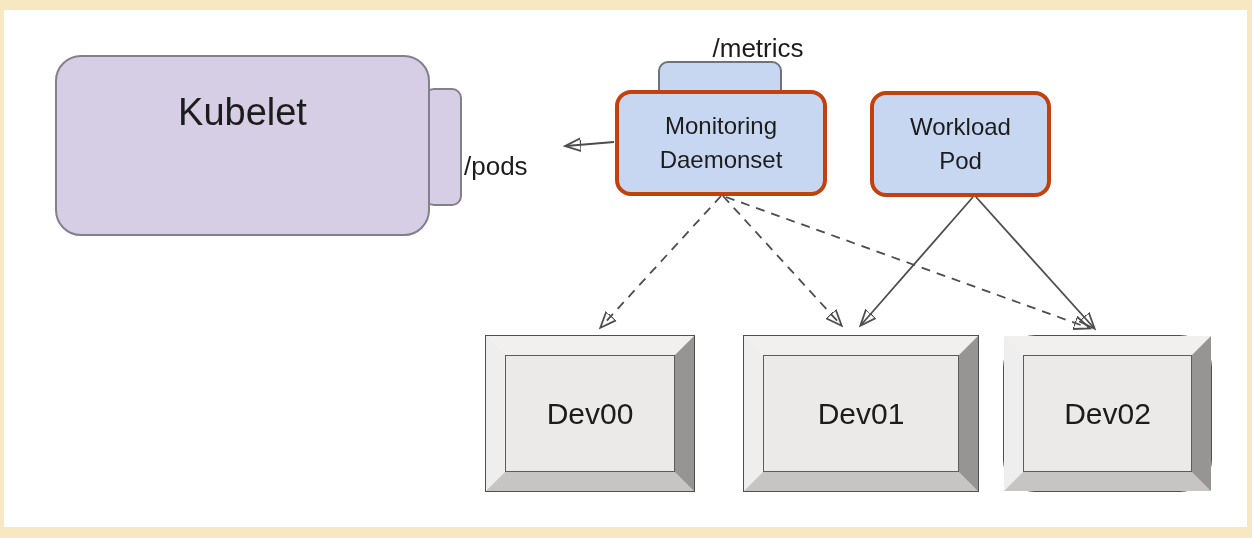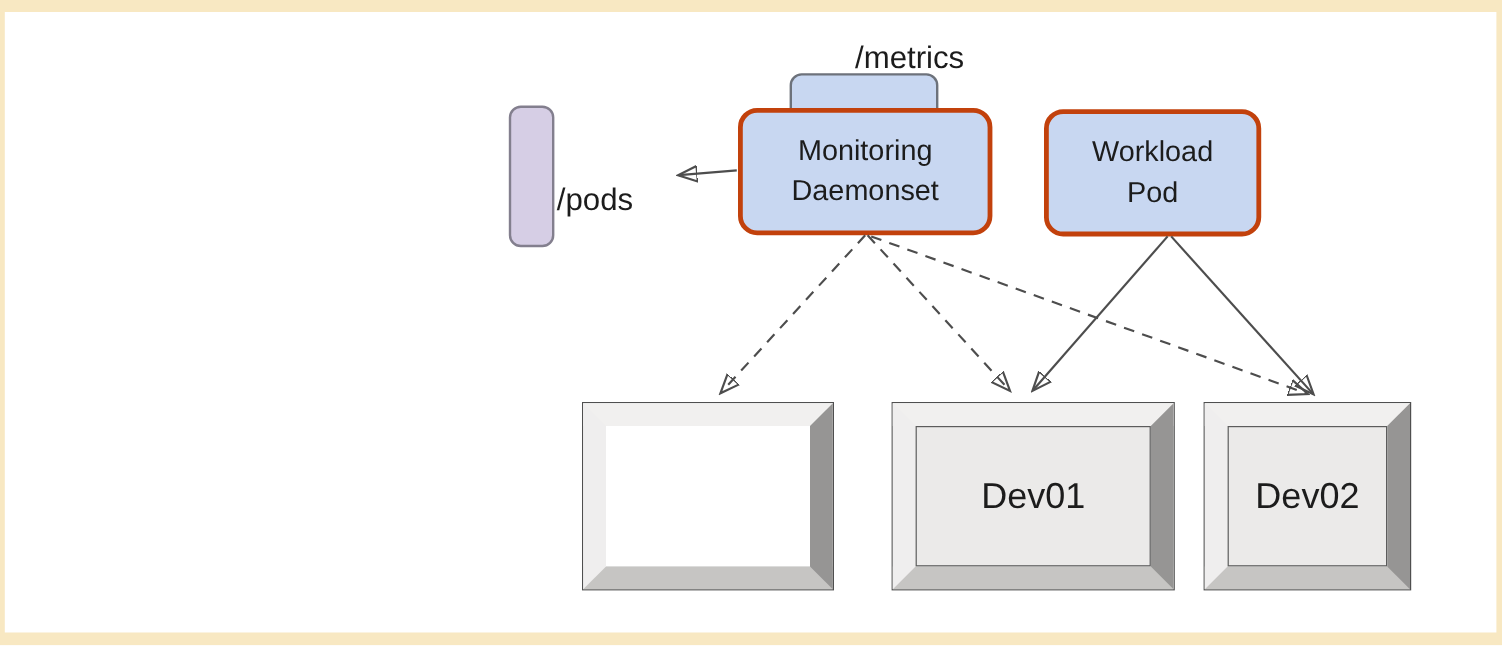--- a/index.html
+++ b/index.html
@@ -74,49 +74,51 @@
   }
   .dev .face{
     position:absolute;left:19px;top:19px;right:19px;bottom:19px;
     background:#ebeae9;border:1px solid #5c5c5c;
     box-sizing:border-box;
     display:flex;align-items:center;justify-content:center;
     font-size:30px;
   }
   #dev00{left:485px;top:335px;}
   #dev01{left:743px;top:335px;width:236px;}
-  #dev02{left:1003px;top:335px;width:173px;}
+  #dev02{left:1003px;top:335px;width:209px;border-radius:32px;}
   
   #edges{
     position:absolute;left:0;top:0;width:1252px;height:538px;
     z-index:4;pointer-events:none;
   }
   #edges path{fill:none;stroke:#4d4d4d;stroke-width:1.8;}
   #edges path.dashed{stroke-dasharray:9 7;}
 </style>
 </head>
 <body>
 
 <div id="stage">
 
   <div id="kubelet-tab"></div>
   <div id="metrics-tab"></div>
 
+  <div id="kubelet" class="node">Kubelet</div>
 
   <div id="monitoring-box" class="node blue-box">Monitoring
 Daemonset</div>
 
   <div id="workload-box" class="node blue-box">Workload
 Pod</div>
 
   <div id="metrics-label" class="endpoint">/metrics</div>
   <div id="pods-label" class="endpoint">/pods</div>
 
   <div id="dev00" class="dev">
     <div class="bevel"></div>
+    <div class="face">Dev00</div>
   </div>
   <div id="dev01" class="dev">
     <div class="bevel"></div>
     <div class="face">Dev01</div>
   </div>
   <div id="dev02" class="dev">
     <div class="bevel"></div>
     <div class="face">Dev02</div>
   </div>
 

